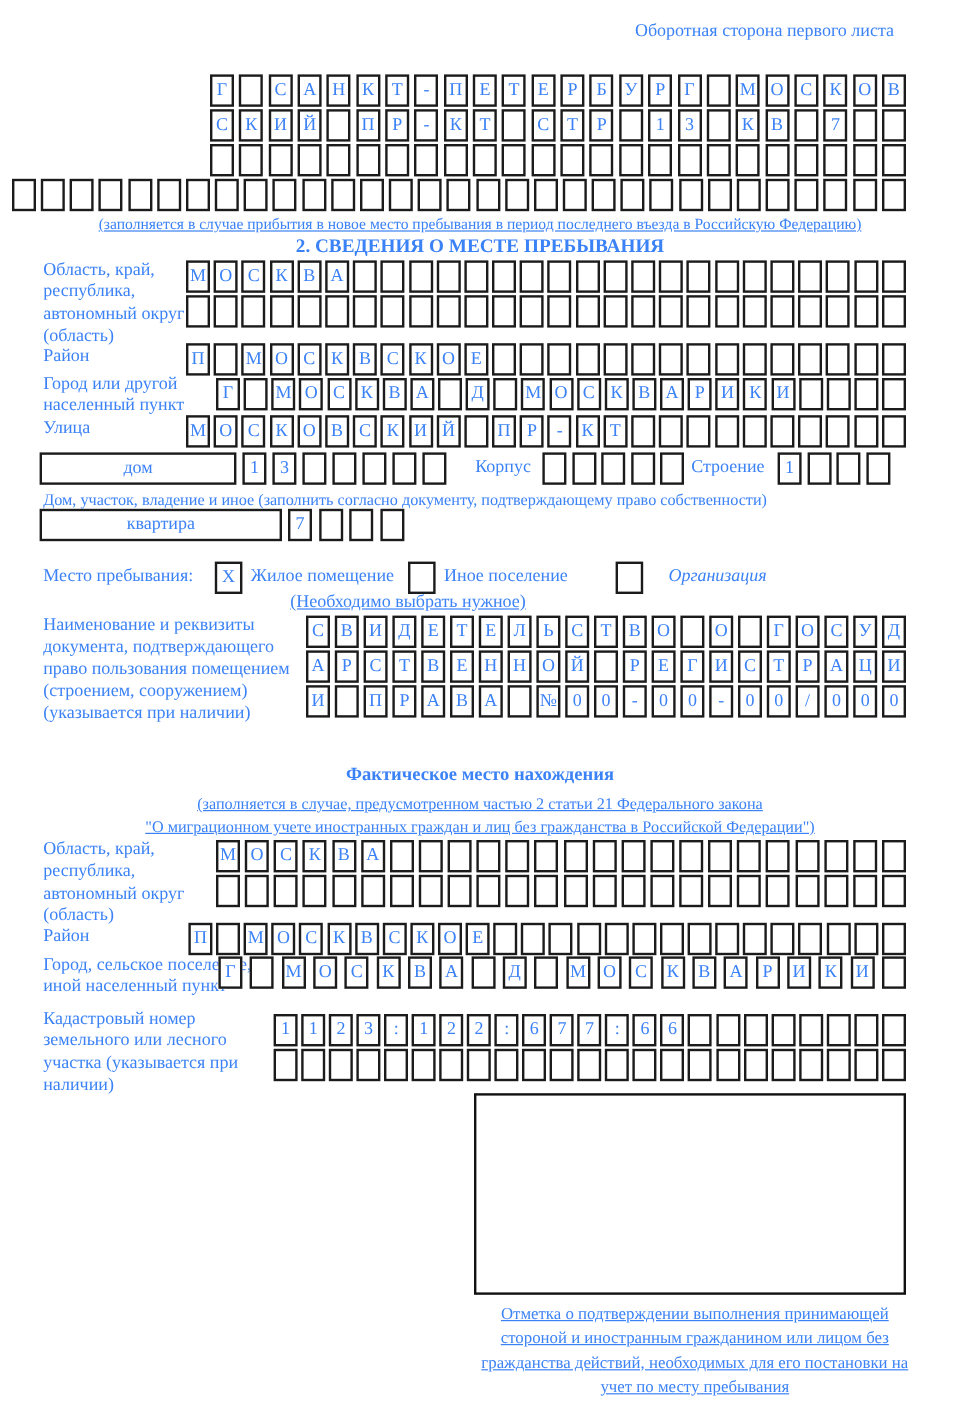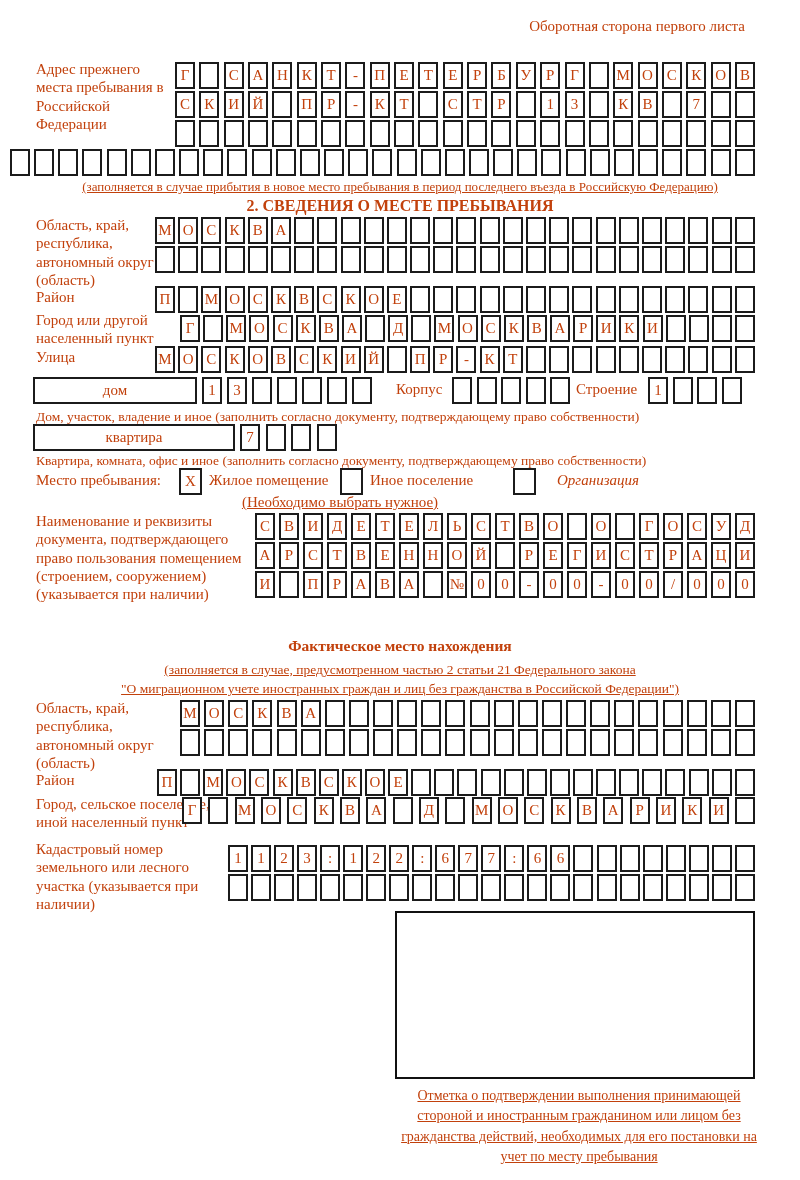--- a/index.html
+++ b/index.html
@@ -1,17 +1,17 @@
 <!DOCTYPE html>
 <html><head>
 <meta charset="utf-8">
 <style>
   html,body{margin:0;padding:0;background:#fff;}
   .page{
-    position:relative;width:800px;height:1180px;background:#fff;color:#c2410c;
+    position:relative;width:800px;height:1180px;background:#fff;color:#3b82f6;
     font-family:"Liberation Serif","DejaVu Serif",serif;font-size:15px;
     overflow:hidden;
   }
   .abs{position:absolute;}
   .label{font-size:15px;line-height:1.22;}
   .note{font-size:13px;line-height:1.3;}
   .title{font-weight:bold;font-size:16px;text-align:center;width:800px;left:0;}
   .center{text-align:center;text-decoration:underline;}
   .right{text-align:right;}
   .cellrow{display:flex;justify-content:space-between;}
@@ -30,21 +30,20 @@
   }
   .stampbox{box-sizing:border-box;border:2px solid #111;background:#fff;}
 </style>
 </head>
 <body>
 
 <div class="page">
 
   <div class="abs right" style="top:18px;left:345px;width:400px;">Оборотная сторона первого листа</div>
 
-  <div class="abs label" style="top:60px;left:36px;width:135px;">Адрес прежнего места пребывания в Российской Федерации</div>
   <div class="abs cellrow" style="top:62px;left:175px;width:580px;">
       <span class="cell">Г</span>
       <span class="cell"></span>
       <span class="cell">С</span>
       <span class="cell">А</span>
       <span class="cell">Н</span>
       <span class="cell">К</span>
       <span class="cell">Т</span>
       <span class="cell">-</span>
       <span class="cell">П</span>
@@ -327,21 +326,20 @@
     </div>
   <div class="abs note" style="top:408px;left:36px;font-size:13.5px;">Дом, участок, владение и иное (заполнить согласно документу, подтверждающему право собственности)</div>
 
   <div class="abs widebox" style="top:424px;left:33px;width:202px;">квартира</div>
   <div class="abs cellrow" style="top:424px;left:240px;width:97px;">
       <span class="cell">7</span>
       <span class="cell"></span>
       <span class="cell"></span>
       <span class="cell"></span>
     </div>
-  <div class="abs note" style="top:452px;left:36px;font-size:13.5px;">Квартира, комната, офис и иное (заполнить согласно документу, подтверждающему право собственности)</div>
 
   <div class="abs label" style="top:471px;left:36px;">Место пребывания:</div>
   <span class="abs checkbox" style="top:468px;left:179px;">X</span>
   <div class="abs label" style="top:471px;left:209px;">Жилое помещение</div>
   <span class="abs checkbox" style="top:468px;left:340px;"></span>
   <div class="abs label" style="top:471px;left:370px;">Иное поселение</div>
   <span class="abs checkbox" style="top:468px;left:513px;"></span>
   <div class="abs label" style="top:471px;left:557px;font-style:italic;">Организация</div>
   <div class="abs note center" style="top:493px;left:140px;width:400px;font-size:15px;">(Необходимо выбрать нужное)</div>
 

